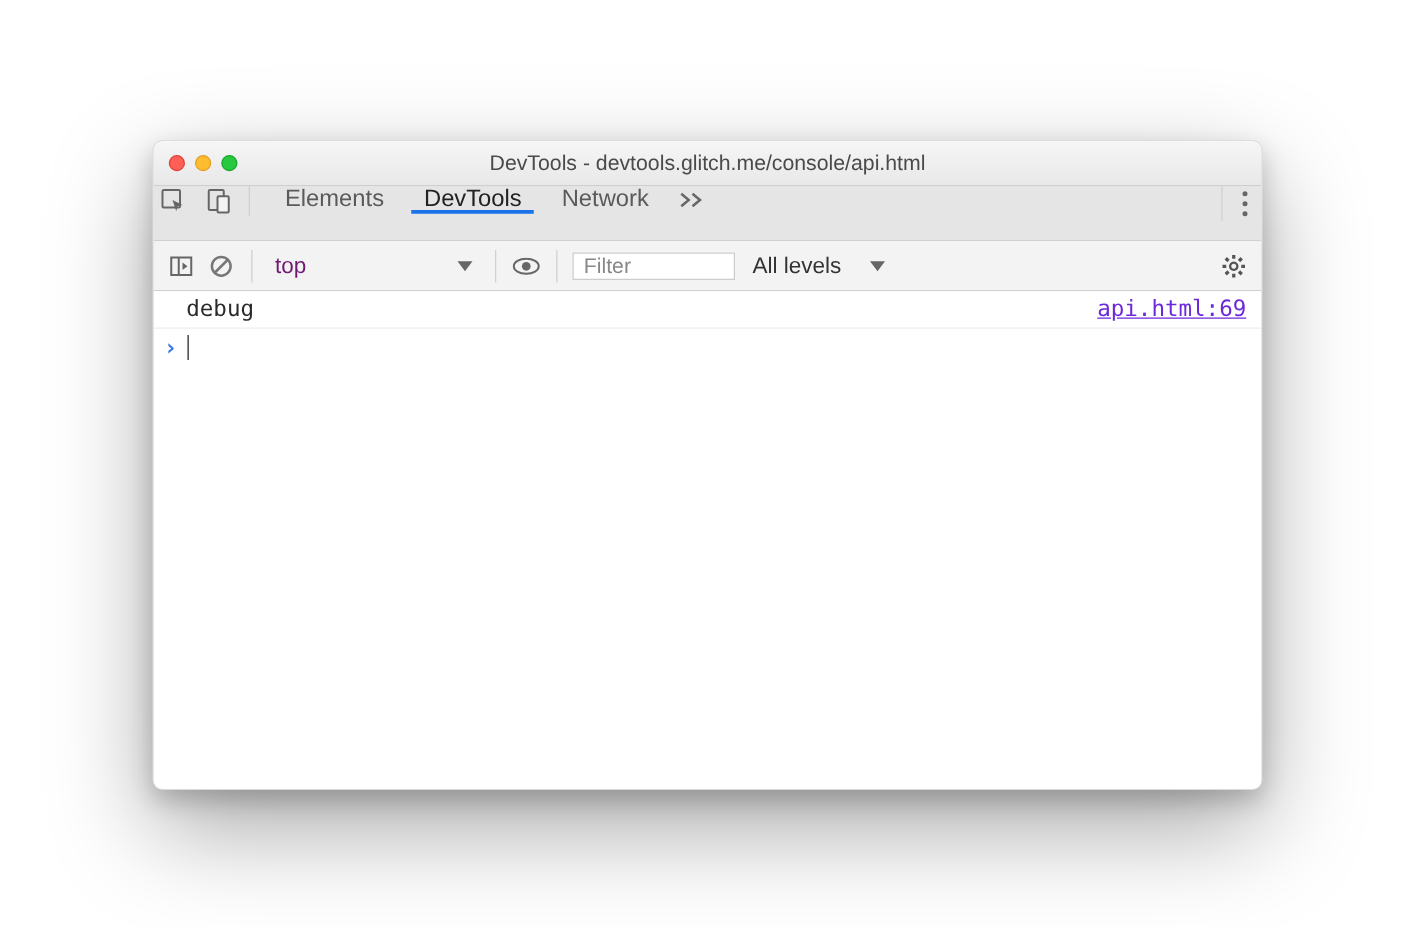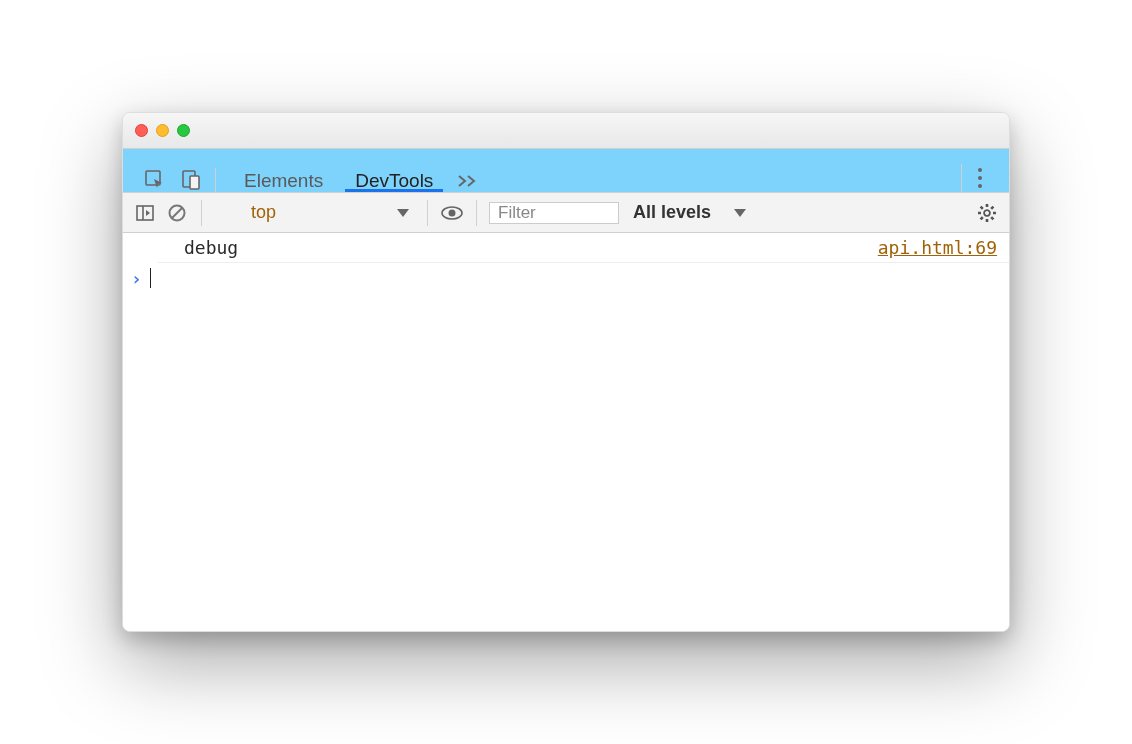--- a/index.html
+++ b/index.html
@@ -51,25 +51,25 @@
     .title {
       position: absolute;
       left: 50%;
       transform: translateX(-50%);
       font-size: 17px;
       color: #4a4a4a;
       white-space: nowrap;
     }
     .tabbar {
       height: 44px;
-      background: #7dd3fc;
+      background: #e5e5e5;
       border-bottom: 1px solid #d0d0d0;
       display: flex;
-      align-items: flex-end;
-      padding: 0 20px;
+      align-items: flex-start;
+      padding: 0 4px;
     }
     .tabbar-left {
       display: flex;
       align-items: center;
       gap: 12px;
       padding-right: 12px;
       border-right: 1px solid #d0d0d0;
     }
     .tabbar-tabs {
       display: flex;
@@ -148,26 +148,25 @@
       align-items: center;
       justify-content: center;
       color: #666;
       cursor: pointer;
     }
     .context-select {
       display: flex;
       align-items: center;
       gap: 6px;
       font-size: 18px;
-      color: #a16207;
+      color: #701a75;
       padding: 0 6px;
       cursor: pointer;
       width: 170px;
       justify-content: space-between;
-      margin-left: 31px;
     }
     .triangle-down {
       width: 0; height: 0;
       border-left: 6px solid transparent;
       border-right: 6px solid transparent;
       border-top: 8px solid #666;
     }
     .filter-input {
       width: 130px;
       height: 22px;
@@ -179,44 +178,42 @@
     }
     .filter-input::placeholder { color: #888; }
     .level-select {
       display: flex;
       align-items: center;
       gap: 23px;
       font-size: 18px;
       color: #333;
       cursor: pointer;
       padding: 0 6px;
-      font-weight: bold;
     }
     .gear {
       margin-left: auto;
     }
     .console-body {
       flex: 1;
       background: #fff;
       font-family: "Menlo", "Consolas", monospace;
       font-size: 18px;
       overflow: auto;
     }
     .log-row {
       display: flex;
       align-items: center;
       height: 30px;
       border-bottom: 1px solid #eee;
       padding: 0 12px 0 26px;
-      margin-left: 35px;
     }
     .log-msg { color: #2a2a2a; }
     .log-src {
       margin-left: auto;
-      color: #a16207;
+      color: #6d28d9;
       text-decoration: underline;
       font-family: "Menlo", "Consolas", monospace;
       cursor: pointer;
     }
     .prompt-row {
       display: flex;
       align-items: center;
       height: 30px;
       padding-left: 8px;
     }
@@ -236,40 +233,42 @@
 </head>
 <body>
 
 <div class="window">
   <div class="titlebar">
     <div class="traffic-lights">
       <div class="light close"></div>
       <div class="light min"></div>
       <div class="light max"></div>
     </div>
+    <div class="title">DevTools - devtools.glitch.me/console/api.html</div>
   </div>
 
   <div class="tabbar">
     <div class="tabbar-left">
       <span class="icon-btn">
         <svg width="22" height="22" viewBox="0 0 22 22" fill="none" stroke="#666" stroke-width="1.6">
           <rect x="2" y="2" width="14" height="14" rx="1"></rect>
           <path d="M10 10 L18 14 L14 15 L13 19 Z" fill="#666" stroke="none"></path>
         </svg>
       </span>
       <span class="icon-btn">
         <svg width="22" height="22" viewBox="0 0 22 22" fill="none" stroke="#666" stroke-width="1.6">
           <rect x="3" y="2" width="12" height="16" rx="1"></rect>
           <rect x="10" y="7" width="9" height="13" rx="1" fill="#f3f3f3"></rect>
         </svg>
       </span>
     </div>
     <div class="tabbar-tabs">
       <div class="tab">Elements</div>
       <div class="tab active">DevTools</div>
+      <div class="tab">Network</div>
       <div class="chevrons">
         <svg width="22" height="16" viewBox="0 0 22 16" fill="none" stroke="#666" stroke-width="2">
           <path d="M2 3 L8 8 L2 13"></path>
           <path d="M11 3 L17 8 L11 13"></path>
         </svg>
       </div>
     </div>
     <div class="tabbar-right">
       <div class="vdots">
         <span></span>

